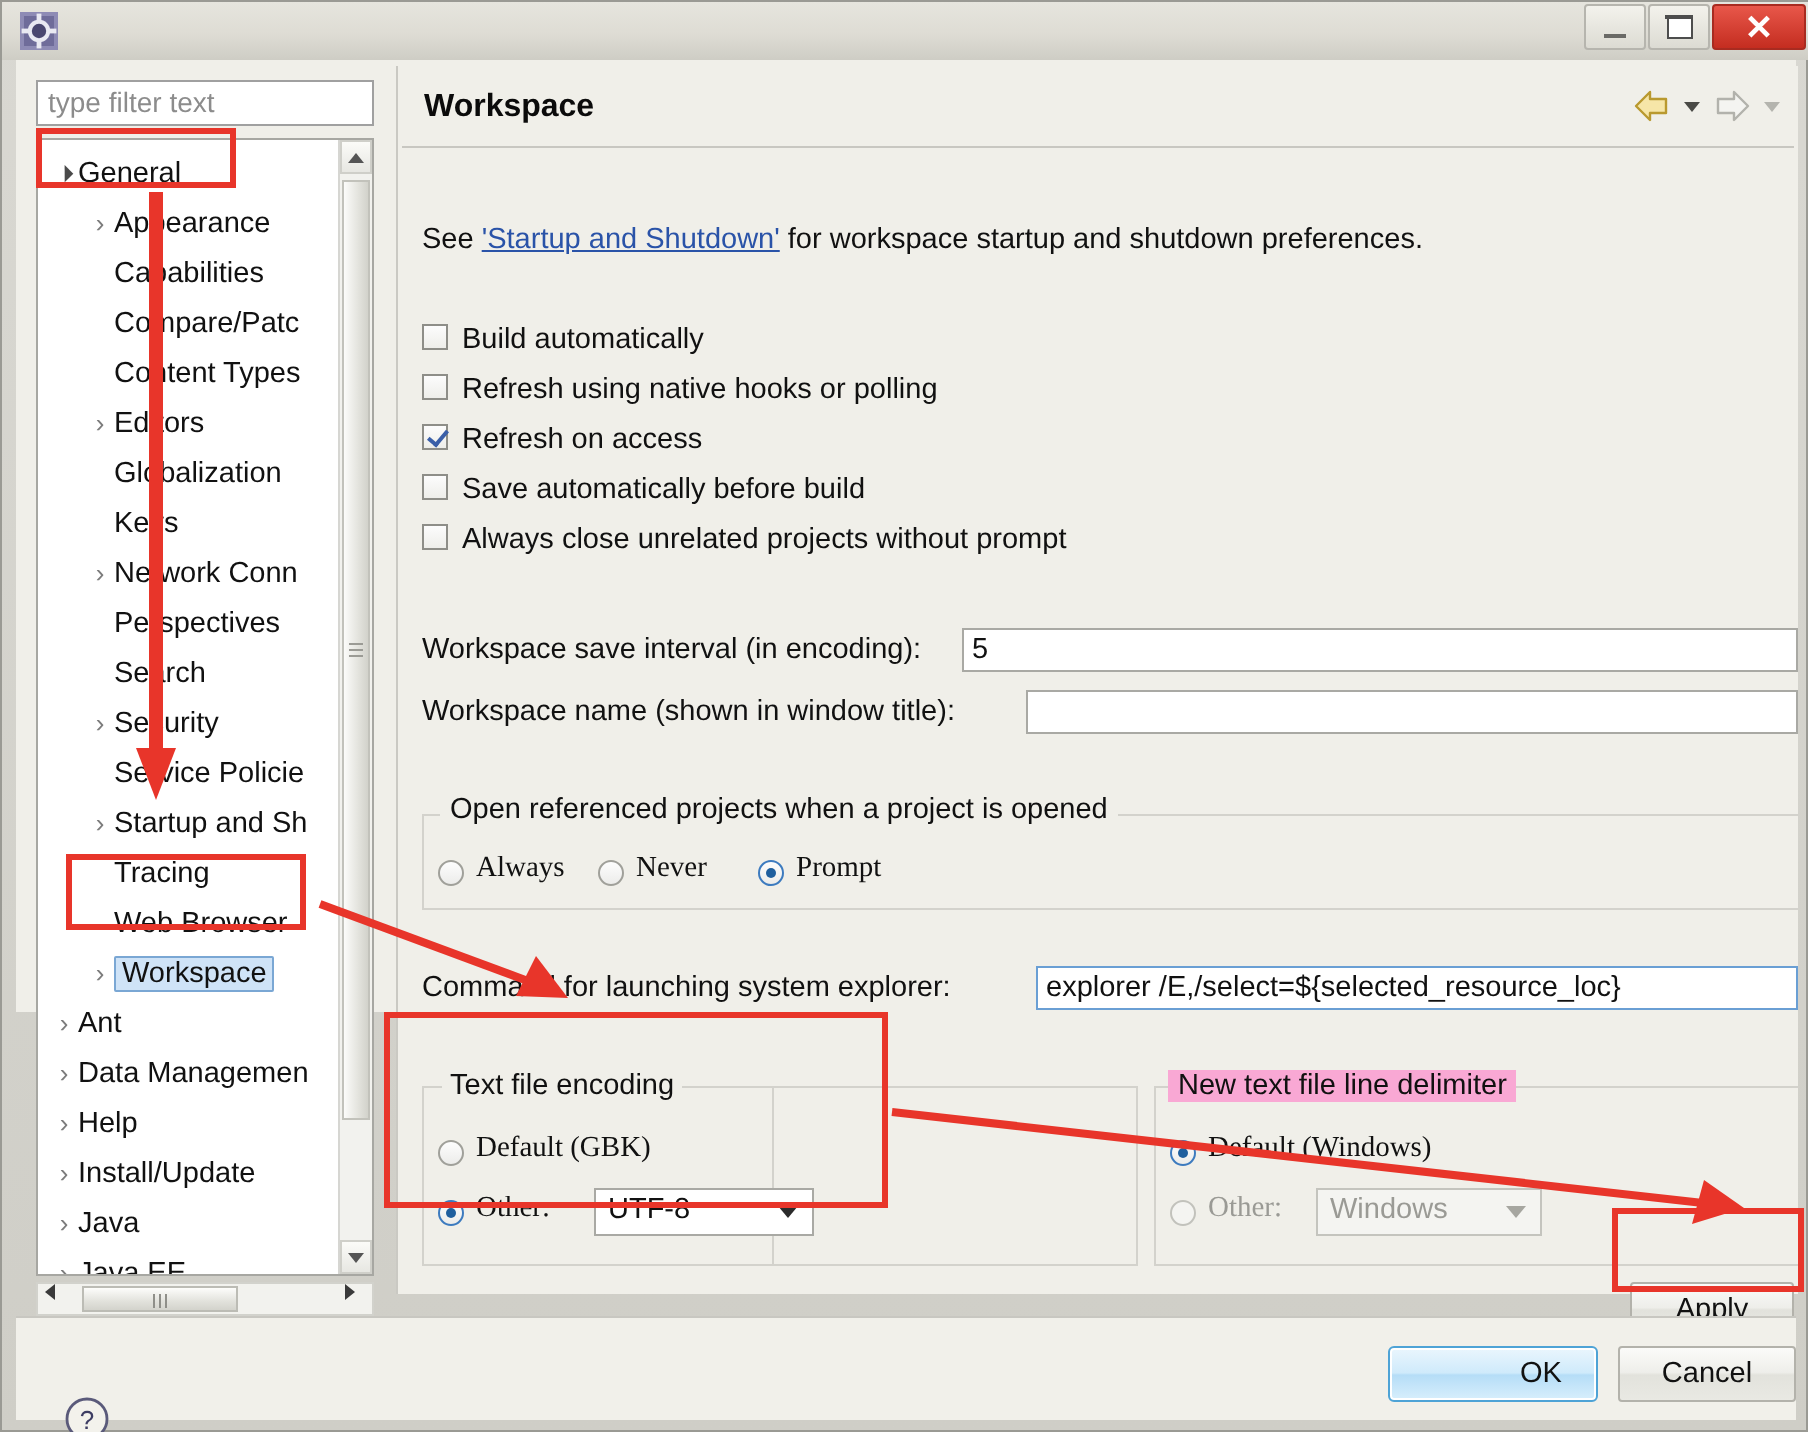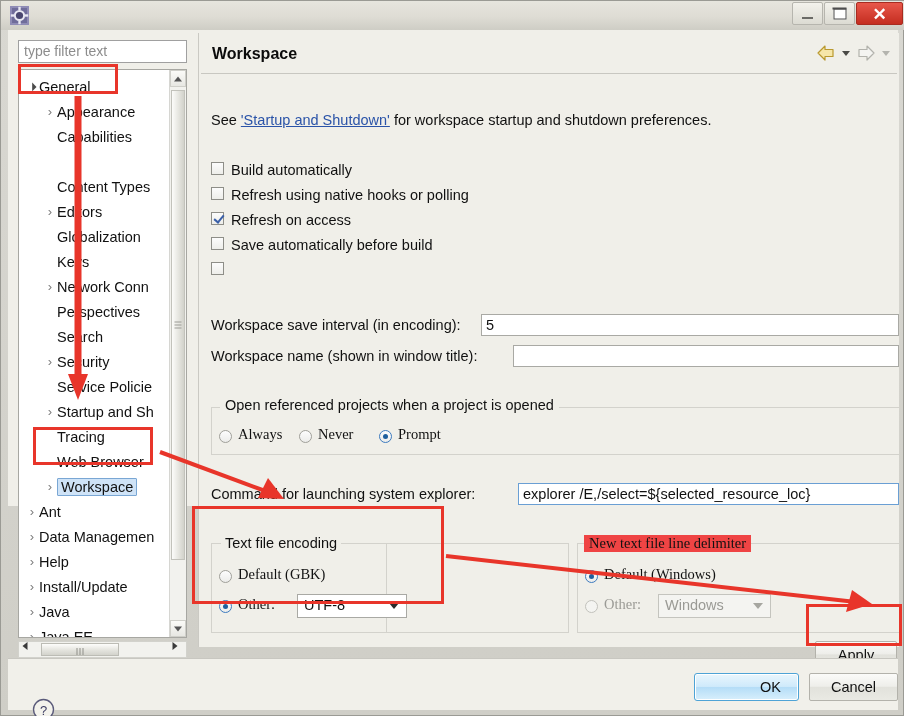--- a/index.html
+++ b/index.html
@@ -336,20 +336,24 @@
                 <span class="tlabel">General</span>
               </div>
               <div class="tnode" style="top: 29px; left: 24px;">
                 <span class="twist" style="font-size: 13px;">›</span>
                 <span class="tlabel">Appearance</span>
               </div>
               <div class="tnode" style="top: 54px; left: 24px;">
                 <span class="twist"></span>
                 <span class="tlabel">Capabilities</span>
               </div>
+              <div class="tnode" style="top: 79px; left: 24px;">
+                <span class="twist"></span>
+                <span class="tlabel">Compare/Patc</span>
+              </div>
               <div class="tnode" style="top: 104px; left: 24px;">
                 <span class="twist"></span>
                 <span class="tlabel">Content Types</span>
               </div>
               <div class="tnode" style="top: 129px; left: 24px;">
                 <span class="twist" style="font-size: 13px;">›</span>
                 <span class="tlabel">Editors</span>
               </div>
               <div class="tnode" style="top: 154px; left: 24px;">
                 <span class="twist"></span>
@@ -496,20 +500,21 @@
             <div class="chk-row" style="top: 179px;">
               <span class="cbox checked"></span>
               <span>Refresh on access</span>
             </div>
             <div class="chk-row" style="top: 204px;">
               <span class="cbox"></span>
               <span>Save automatically before build</span>
             </div>
             <div class="chk-row" style="top: 229px;">
               <span class="cbox"></span>
+              <span>Always close unrelated projects without prompt</span>
             </div>
           </div>
 
         <div class="field-label" style="left:12px; top:284px;">Workspace save interval (in encoding):</div>
         <div class="tfield" style="left:282px; top:281px; width:418px;">5</div>
 
         <div class="field-label" style="left:12px; top:315px;">Workspace name (shown in window title):</div>
         <div class="tfield" style="left:314px; top:312px; width:386px;"></div>
 
         <div class="sep-line" style="left:12px; top:374px; width:688px;"></div>
@@ -549,21 +554,21 @@
         <div class="radio-row" style="left:20px; top:563px;">
           <span class="rad on"></span>
           <span>Other:</span>
         </div>
         <div class="combo" style="left:98px; top:561px; width:110px;">
           <span class="cv">UTF-8</span>
           <span class="carr"></span>
         </div>
 
         <div class="sep-line" style="left:378px; top:510px; width:322px;"></div>
-        <div class="field-label" style="left:385px; top:502px; background:#ef4444; padding:0 5px;font-family:Liberation Serif, serif;">New text file line delimiter</div>
+        <div class="field-label" style="left:385px; top:502px; background:#f9a8d4; padding:0 5px;">New text file line delimiter</div>
         <div class="sep-line" style="left:378px; top:510px; width:1px; height:90px;"></div>
         <div class="sep-line" style="left:378px; top:599px; width:322px;"></div>
 
         <div class="radio-row" style="left:386px; top:533px;">
           <span class="rad on"></span>
           <span>Default (Windows)</span>
         </div>
         <div class="radio-row" style="left:386px; top:563px;">
           <span class="rad dis"></span>
           <span class="rr-label dis">Other:</span>

